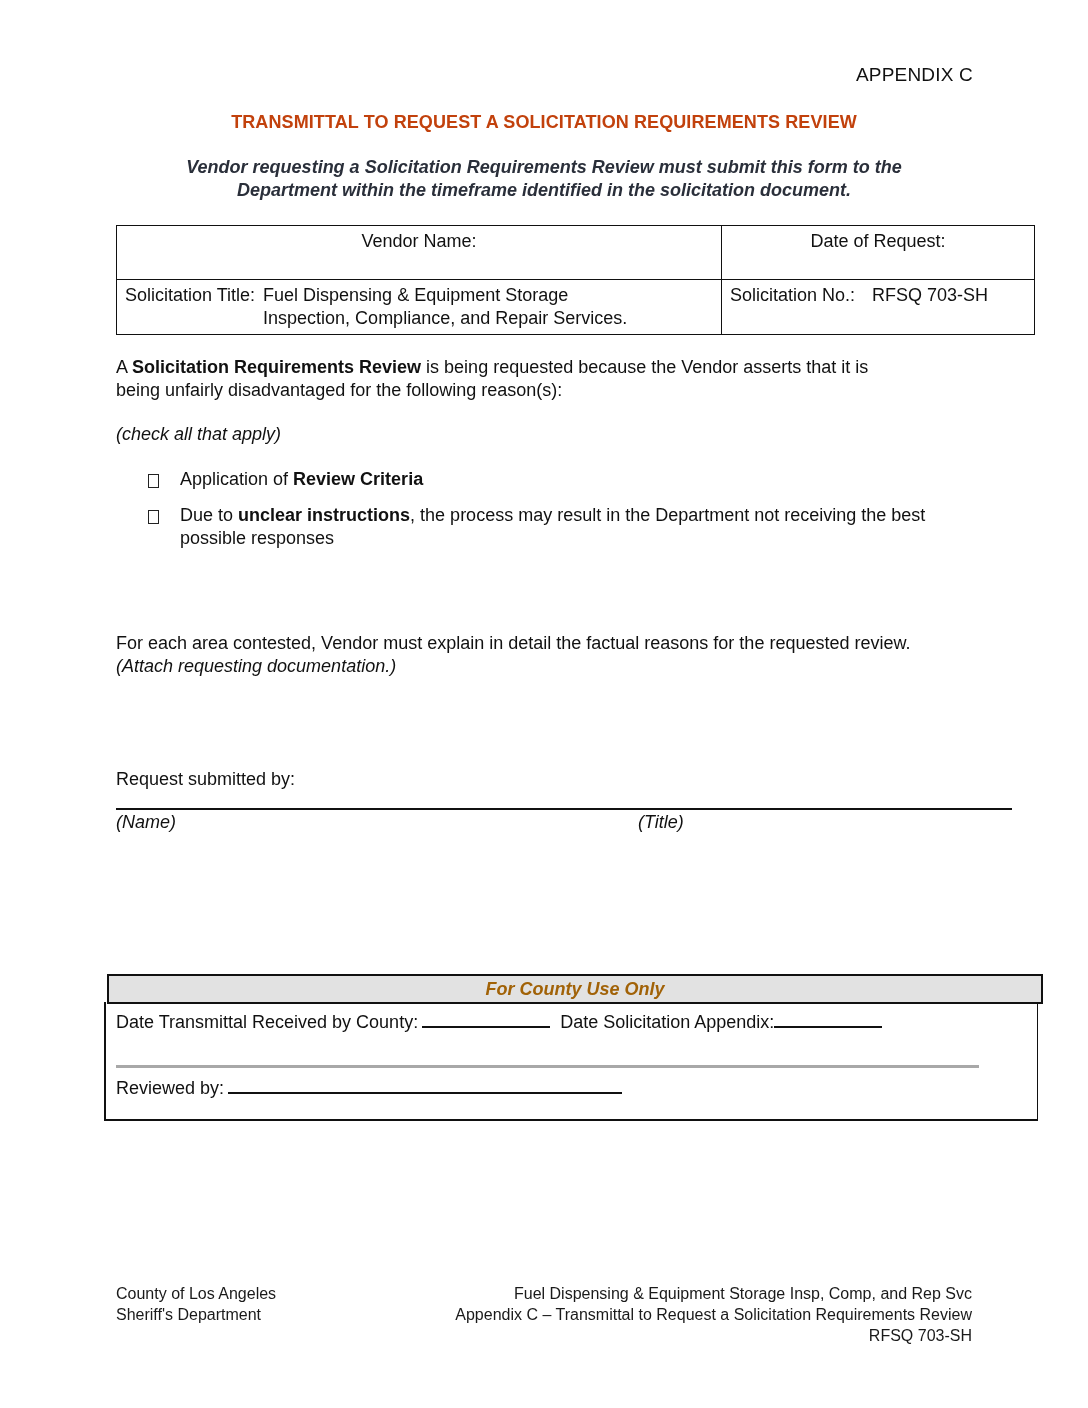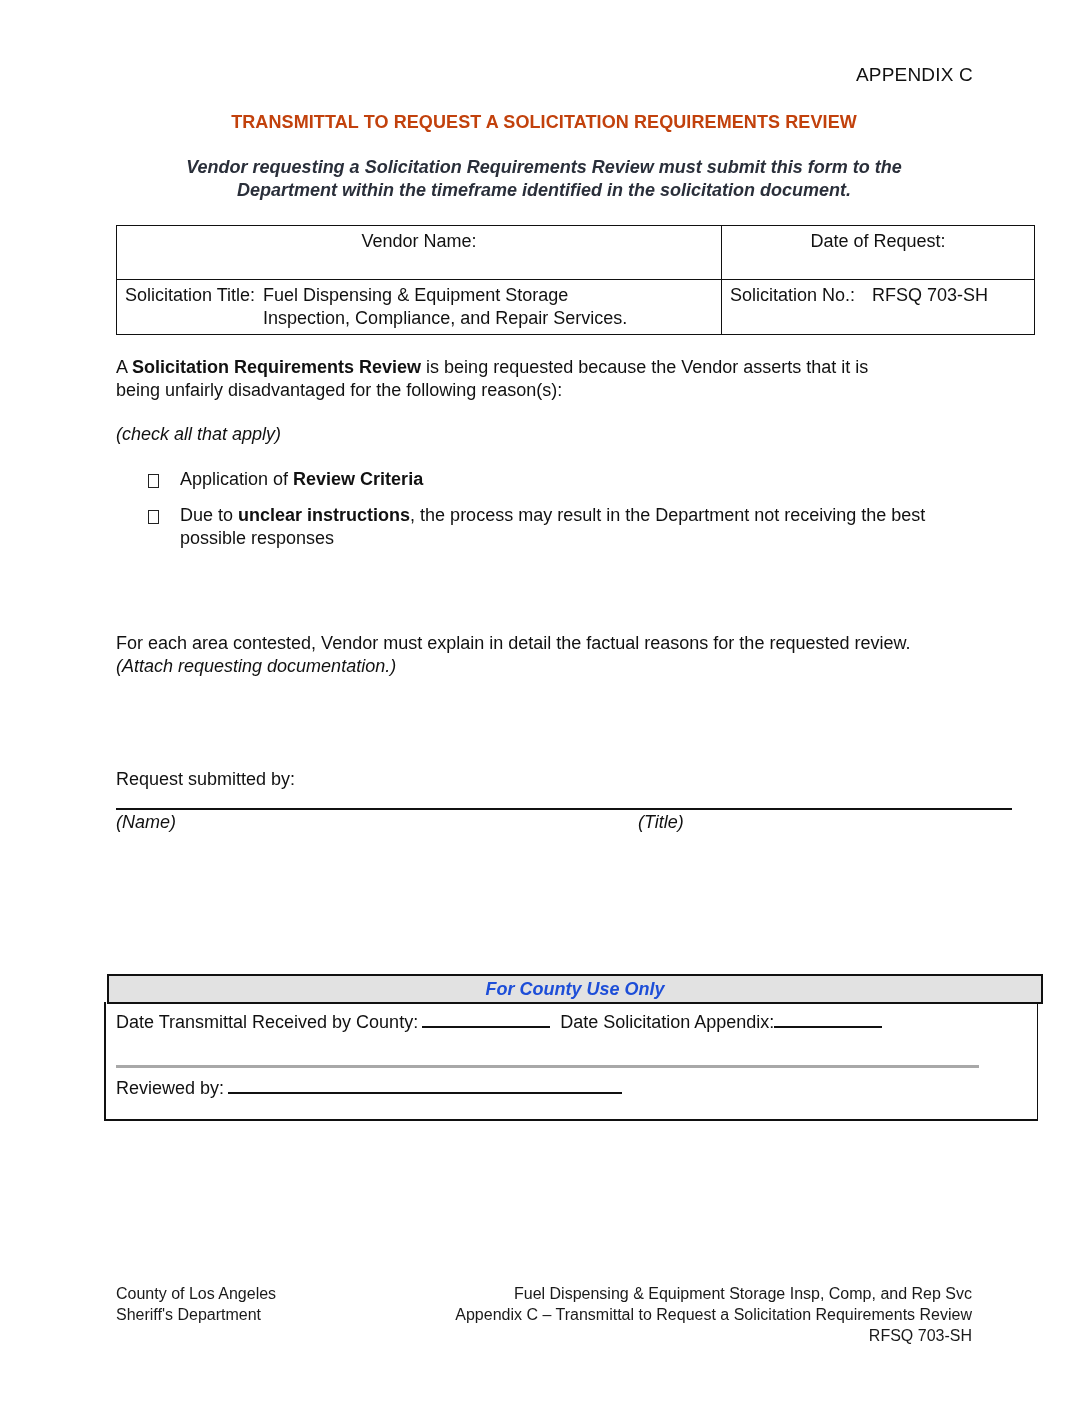--- a/index.html
+++ b/index.html
@@ -105,21 +105,21 @@
     .county-header {
       top: 974px; left: 107px;
       width: 932px; height: 26px;
       background: #e2e2e2;
       border: 2px solid #111;
       text-align: center;
       font-size: 18px;
       font-style: italic;
       font-weight: bold;
       line-height: 26px;
-      color: #1d4ed8;
+      color: #a16207;
     }
     .county-body {
       top: 1002px; left: 104px;
       width: 931px; height: 117px;
       border-left: 2px solid #111;
       border-right: 1.5px solid #111;
       border-bottom: 2.5px solid #111;
     }
     .county-row {
       font-size: 18px;

